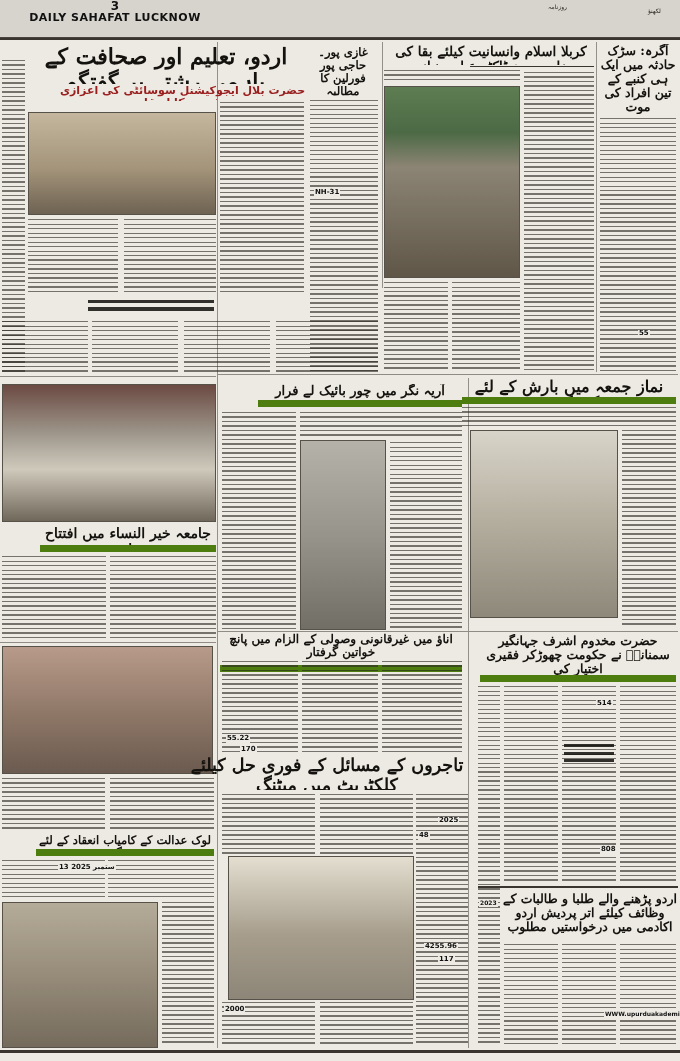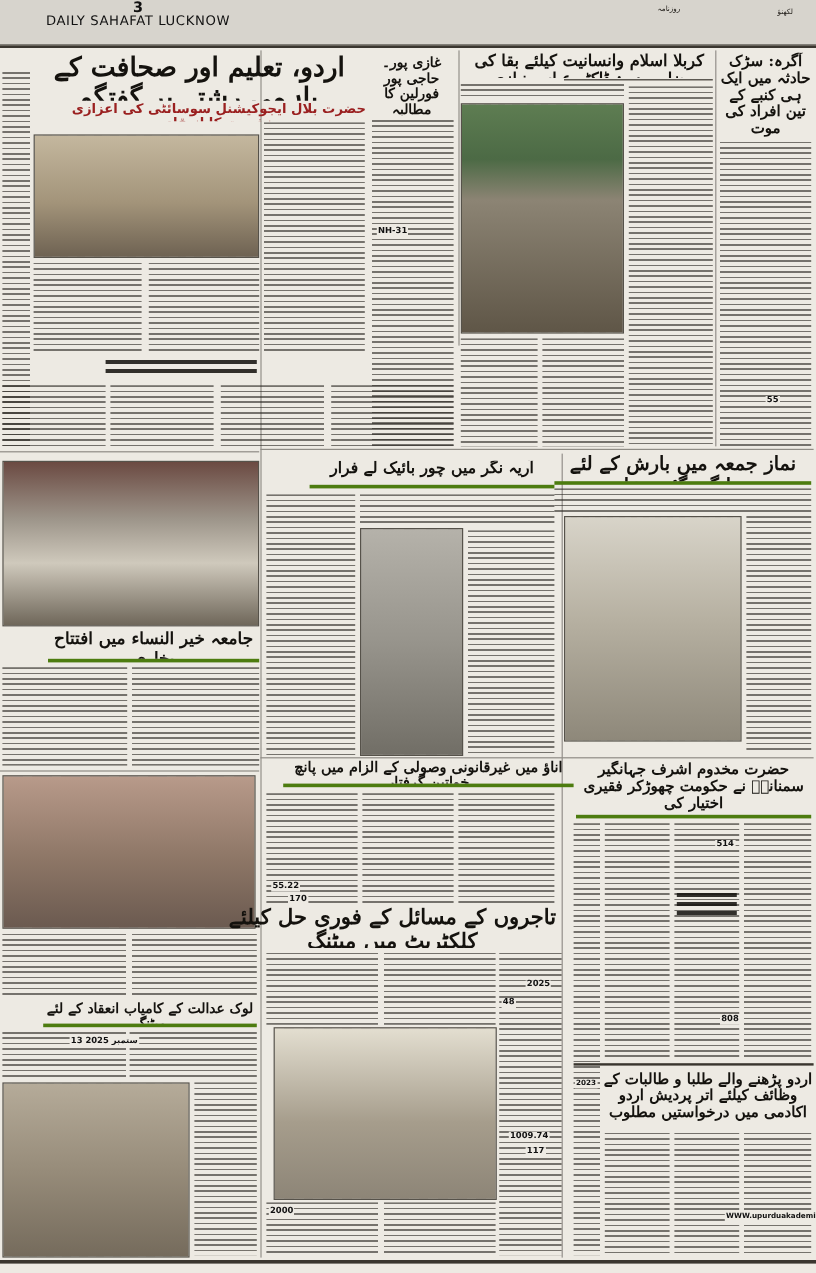--- a/index.html
+++ b/index.html
@@ -2,39 +2,39 @@
 <html><head>
 <meta charset="utf-8">
 <style>
   *{box-sizing:border-box}
   html,body{margin:0;padding:0;background:#8a8a86}
   .page{position:relative;width:680px;height:1061px;margin:0 auto;background:#edeae3;
         font-family:"DejaVu Sans",sans-serif;color:#171511;overflow:hidden}
   .rtl{direction:rtl}
   .hl{position:absolute;direction:rtl;text-align:center;font-weight:bold;line-height:1.12;
       font-family:"DejaVu Serif",serif;color:#14120e;overflow:hidden}
-  .hl.u{border-bottom:3px solid #4d7c0f;padding-bottom:2px}
+  .hl.u{border-bottom:7px solid #4d7c0f;padding-bottom:2px}
   .red{color:#9a2020}
   
   .g{position:absolute;opacity:.78;
      background:repeating-linear-gradient(180deg,rgba(45,42,37,.8) 0px,rgba(45,42,37,.8) 1.4px,
                 rgba(45,42,37,0) 1.4px,rgba(45,42,37,0) 4.5px)}
   .gb{position:absolute;opacity:.92;
       background:repeating-linear-gradient(180deg,rgba(22,20,16,.95) 0,rgba(22,20,16,.95) 3.2px,
                  transparent 3.2px,transparent 7.5px)}
   .tok{position:absolute;font-size:7px;direction:ltr;background:#edeae3;padding:0 1px;
        line-height:1.1;color:#111;font-weight:bold;white-space:nowrap}
   .vr{position:absolute;width:1px;background:#93908a}
   .hr{position:absolute;background:#3a362f}
   .photo{position:absolute;border:1px solid #56524a}
   .masthead{position:absolute;left:0;top:0;width:680px;height:38px;border-bottom:1px solid #4a463f}
   .mh-left{position:absolute;left:10px;top:0;width:210px;text-align:center;line-height:1;color:#111}
   .mh-num{font-size:12px;font-weight:bold}
   .mh-date{font-size:17px;font-weight:bold;letter-spacing:1px}
-  .mh-name{font-size:11px;font-weight:normal;letter-spacing:.5px}
+  .mh-name{font-size:11px;font-weight:bold;letter-spacing:.5px}
   .logo{position:absolute;left:540px;top:1px;width:118px;height:34px;direction:rtl;text-align:center;
         font-family:"DejaVu Serif",serif;font-weight:bold;font-size:26px;line-height:34px;color:#14110c}
   .logo-small{position:absolute;font-size:6px;direction:rtl;color:#24211c}
 </style>
 </head>
 <body>
 
 <div class="page">
 
   <div class="masthead" id="mastheadBand" style="background: rgb(215, 212, 205);">
@@ -124,39 +124,39 @@
   <div class="hl u" style="left:36px;top:834px;width:178px;height:22px;font-size:11.5px">لوک عدالت کے کامیاب انعقاد کے لئے میٹنگ</div>
   <div class="g" style="left:2px;top:860px;width:103px;height:40px"></div>
   <div class="g" style="left:108px;top:860px;width:106px;height:40px"></div>
   <span class="tok rtl" style="left:58px;top:864px">13 ستمبر 2025</span>
 
   <div class="photo" style="left:2px;top:902px;width:156px;height:146px;
        background:linear-gradient(180deg,#b5ab99 0%,#978c7a 50%,#756b5c 100%),
        repeating-linear-gradient(90deg,rgba(255,255,255,.25) 0 7px,rgba(35,30,25,.2) 7px 14px)"></div>
   <div class="g" style="left:162px;top:902px;width:52px;height:144px"></div>
 
-  <div class="hl u" style="left:236px;top:633px;width:242px;height:23px;font-size:12px">اناؤ میں غیرقانونی وصولی کے الزام میں پانچ خواتین گرفتار</div>
+  <div class="hl u" style="left:220px;top:633px;width:242px;height:39px;font-size:12px">اناؤ میں غیرقانونی وصولی کے الزام میں پانچ خواتین گرفتار</div>
   <div class="g" style="left:222px;top:661px;width:76px;height:92px"></div>
   <div class="g" style="left:302px;top:661px;width:76px;height:92px"></div>
   <div class="g" style="left:382px;top:661px;width:80px;height:92px"></div>
   <span class="tok" style="left:226px;top:735px">55.22</span>
   <span class="tok" style="left:240px;top:746px">170</span>
 
   <div class="hl" style="left:184px;top:756px;width:286px;height:34px;font-size:17.5px">تاجروں کے مسائل کے فوری حل کیلئے کلکٹریٹ میں میٹنگ</div>
   <div class="g" style="left:222px;top:794px;width:93px;height:60px"></div>
   <div class="g" style="left:320px;top:794px;width:93px;height:60px"></div>
   <div class="photo" style="left:228px;top:856px;width:186px;height:144px;
        background:linear-gradient(180deg,#e3ded0 0%,#cfc9ba 18%,#a69d8c 55%,#8d8577 100%),
        repeating-linear-gradient(90deg,rgba(255,255,255,.25) 0 8px,rgba(50,40,35,.2) 8px 16px)"></div>
   <div class="g" style="left:416px;top:794px;width:52px;height:252px"></div>
   <div class="g" style="left:222px;top:1002px;width:93px;height:44px"></div>
   <div class="g" style="left:320px;top:1002px;width:93px;height:44px"></div>
   <span class="tok" style="left:438px;top:817px">2025</span>
   <span class="tok" style="left:418px;top:832px">48</span>
-  <span class="tok" style="left:424px;top:943px">1009.74</span>
+  <span class="tok" style="left:424px;top:943px">4255.96</span>
   <span class="tok" style="left:438px;top:956px">117</span>
   <span class="tok" style="left:224px;top:1006px">2000</span>
 
   <div class="hl u" style="left:480px;top:634px;width:196px;height:48px;font-size:12.5px">حضرت مخدوم اشرف جہانگیر سمنانیؒ نے حکومت چھوڑکر فقیری اختیار کی</div>
   <div class="g" style="left:478px;top:686px;width:22px;height:360px"></div>
   <div class="g" style="left:504px;top:686px;width:54px;height:196px"></div>
   <div class="g" style="left:562px;top:686px;width:54px;height:196px"></div>
   <div class="g" style="left:620px;top:686px;width:56px;height:196px"></div>
   <div class="gb" style="left:564px;top:744px;width:50px;height:20px"></div>
   <span class="tok" style="left:596px;top:700px">514</span>

